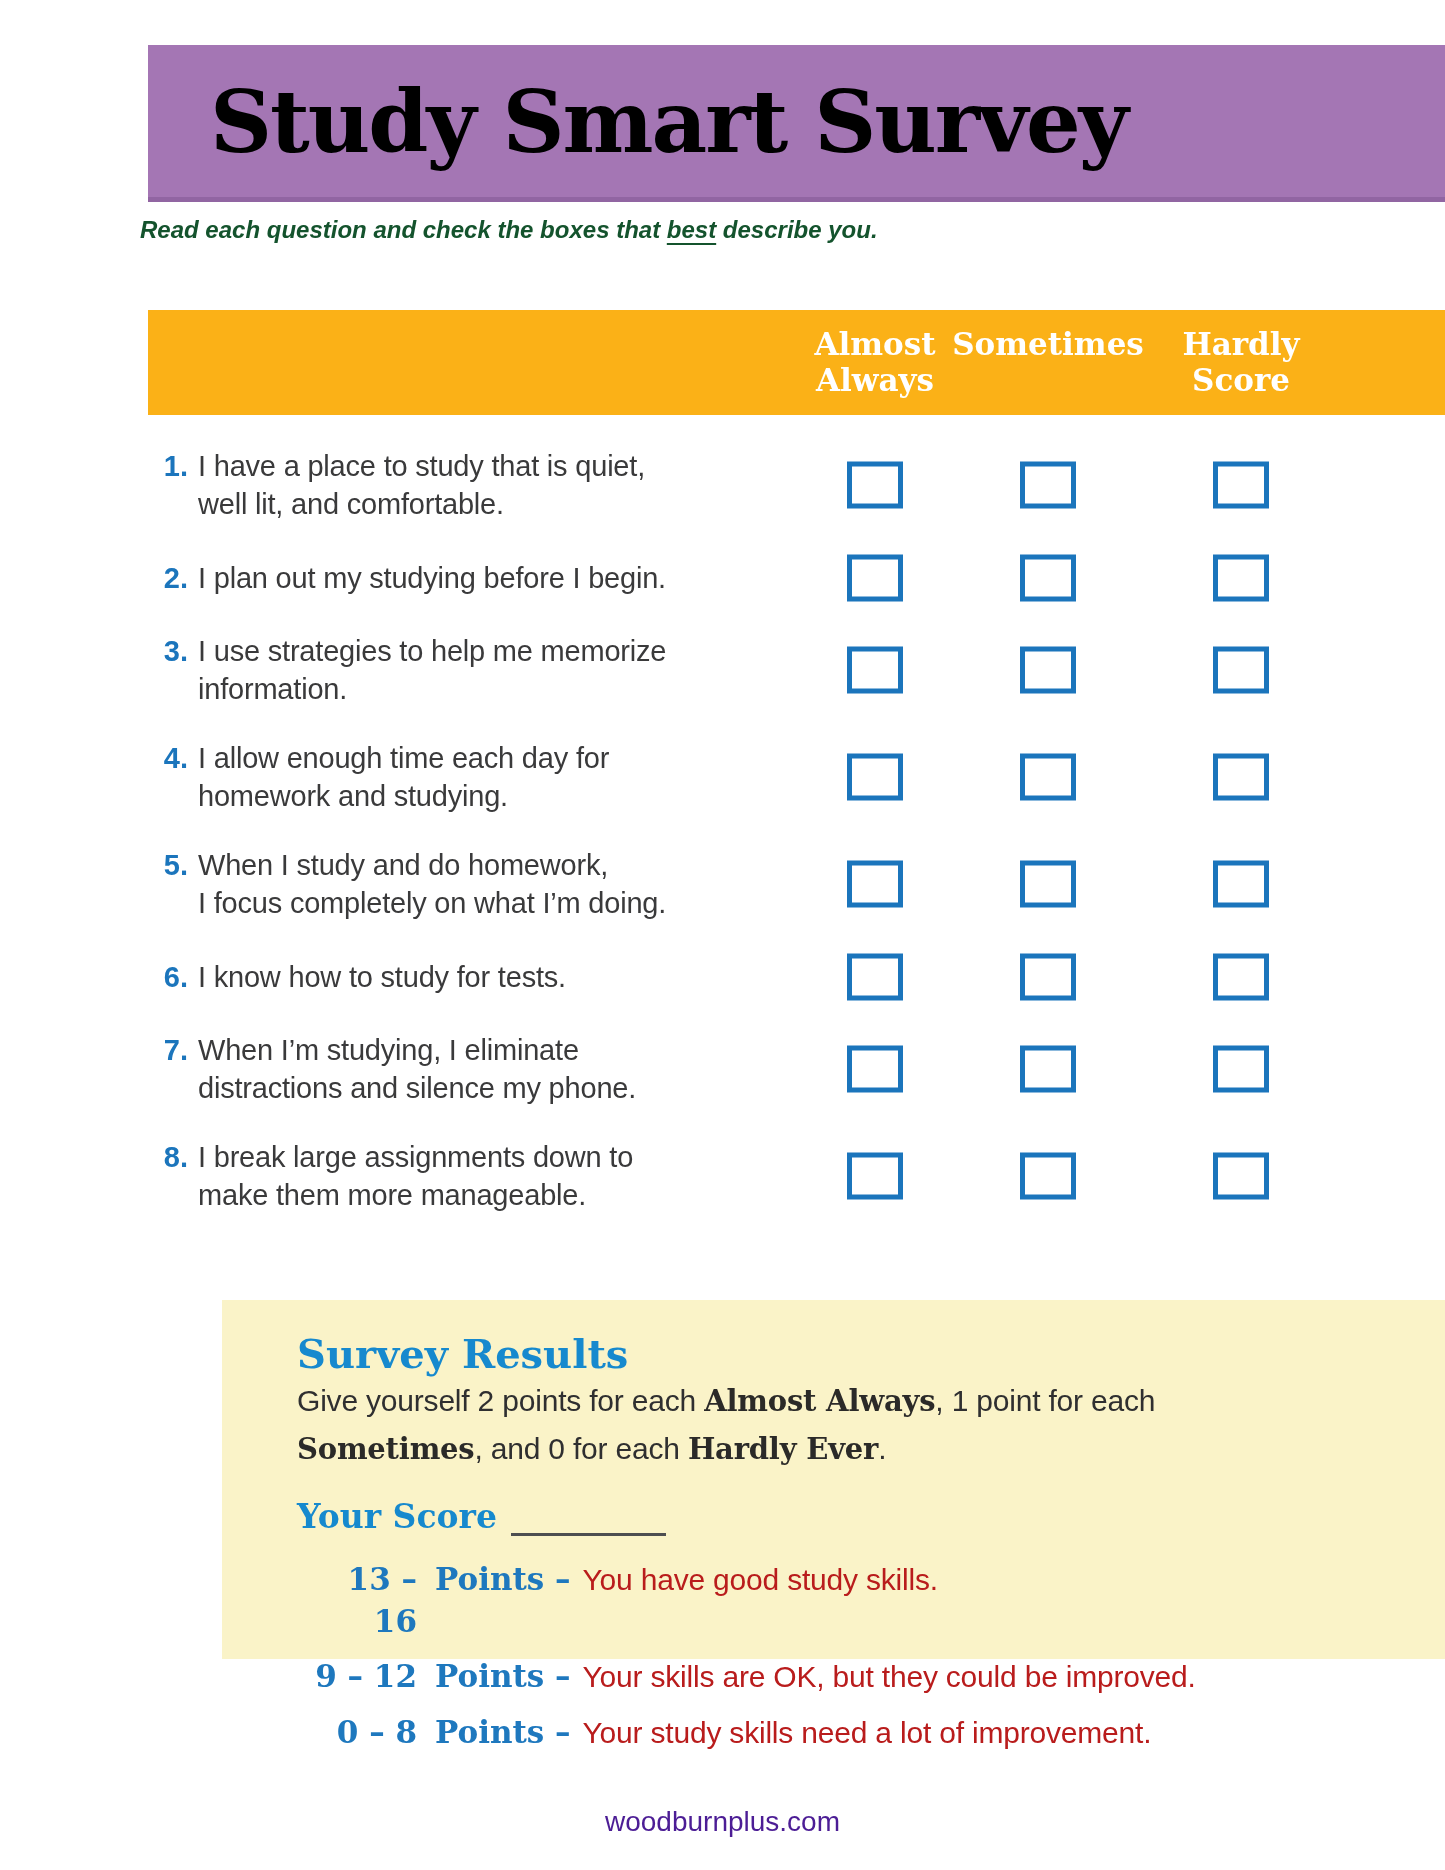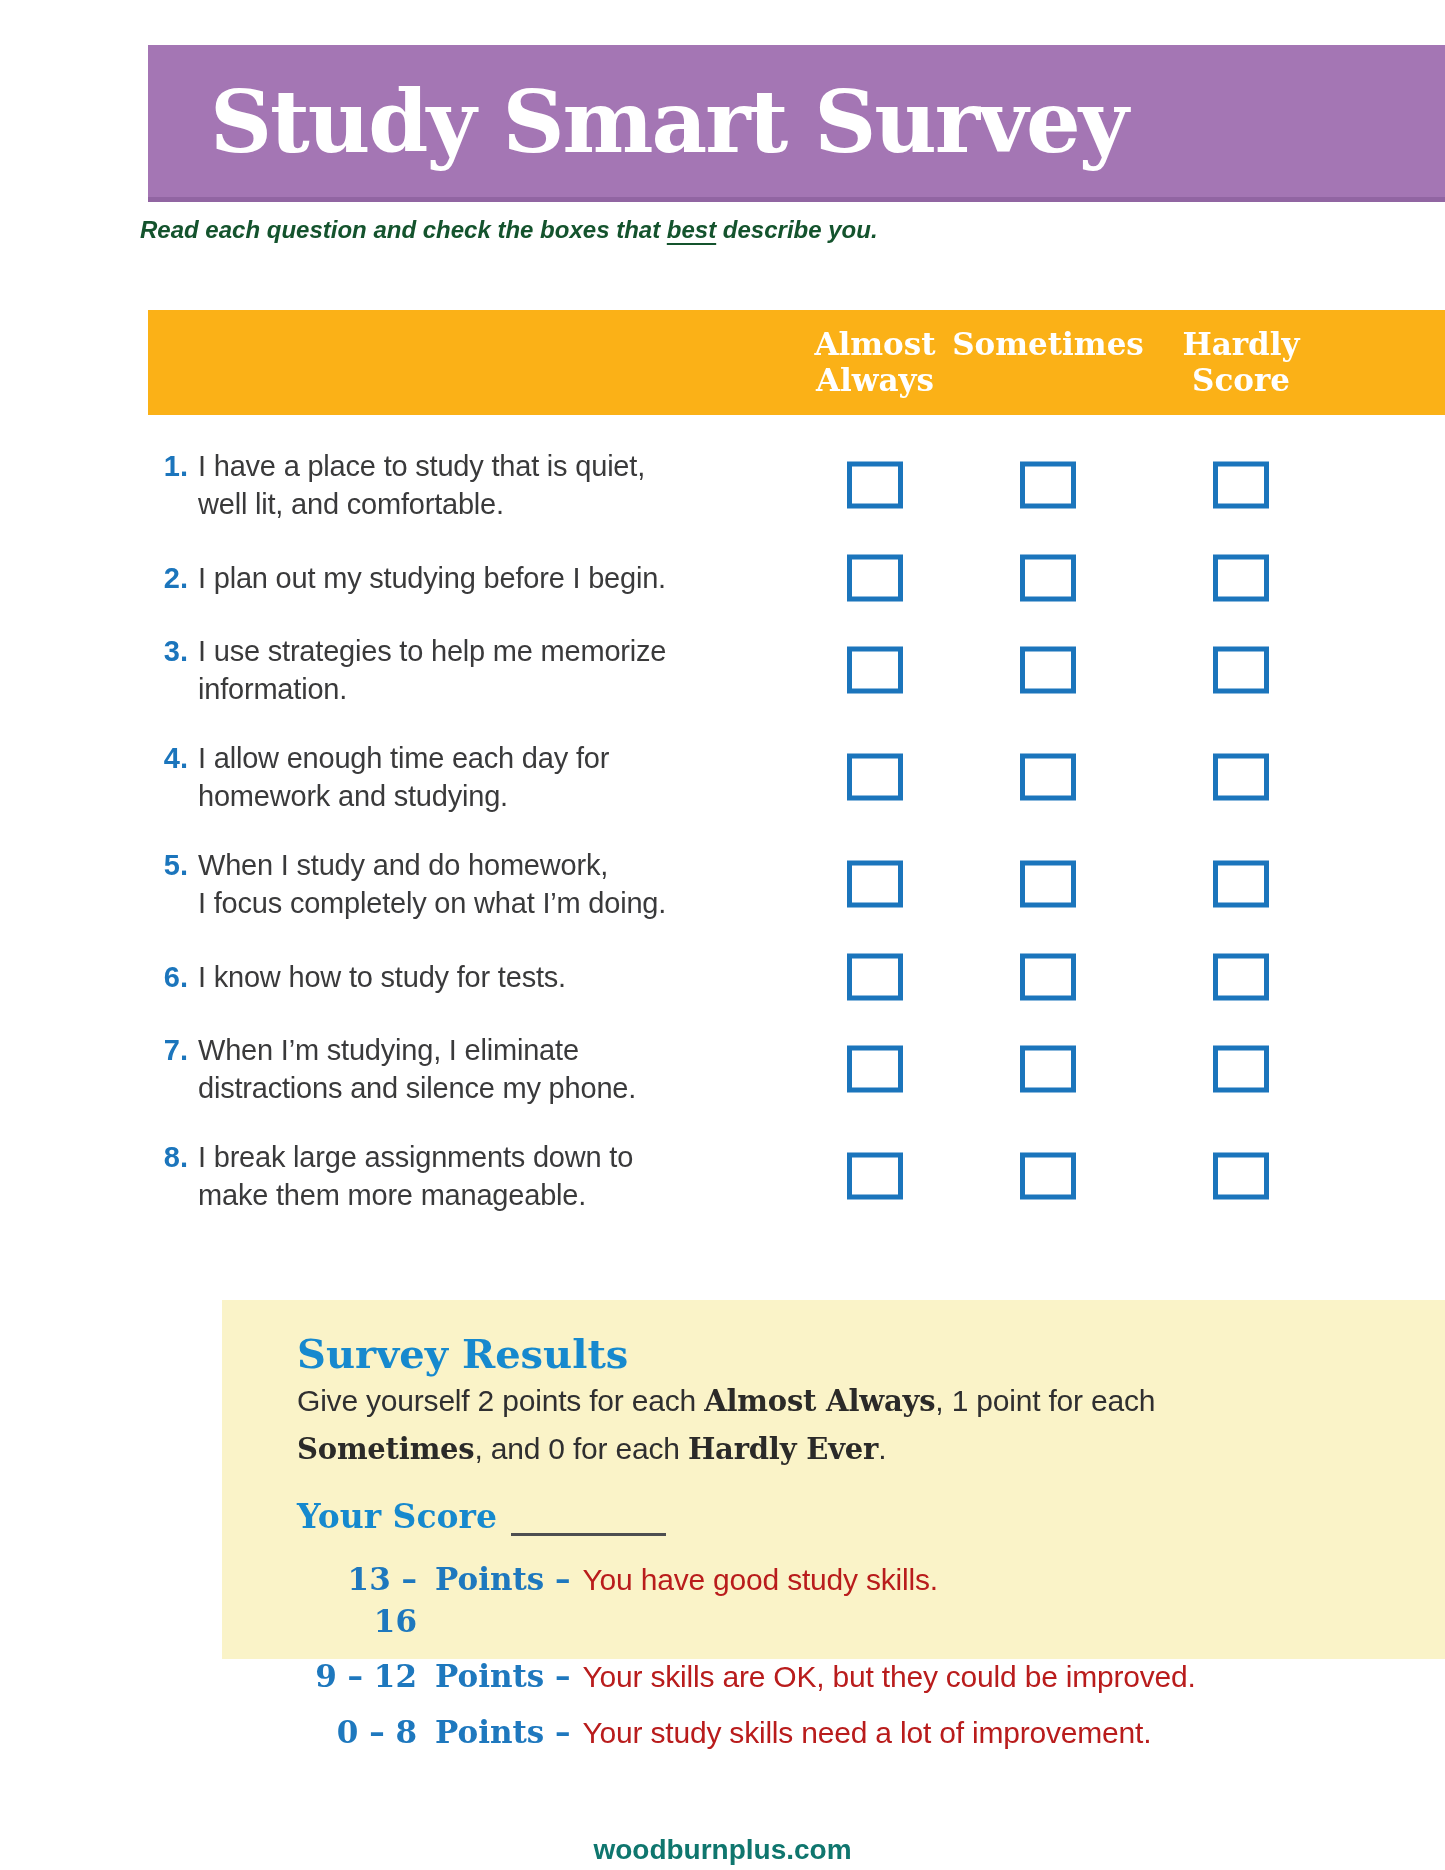--- a/index.html
+++ b/index.html
@@ -11,21 +11,21 @@
   }
 
   
   .title-banner {
     position:absolute; left:148px; right:0; top:45px; height:157px;
     background:#a476b4; border-bottom:5px solid #9165a2;
     display:flex; align-items:center;
   }
   .title-banner h1 {
     font-family:"DejaVu Serif", serif; font-weight:bold;
-    font-size:86px; letter-spacing:-2px; color:#ffffff;
+    font-size:86px; letter-spacing:-2px; color:#000000;
     padding-left:62px; white-space:nowrap;
   }
 
   
   .instruction {
     position:absolute; left:140px; top:216px;
     font-size:24px; font-weight:bold; font-style:italic; color:#14532d;
   }
   .instruction .emph { text-decoration:underline; text-underline-offset:5px; }
 
@@ -104,21 +104,21 @@
   .tier-points {
     flex:none; padding:0 12px 0 18px;
     font-family:"DejaVu Serif", serif; font-weight:bold;
     font-size:31px; color:#1e78be;
   }
   .tier-desc { font-size:30px; color:#b91c1c; letter-spacing:-0.2px; }
 
   
   .footer {
     position:absolute; left:0; right:0; top:1806px; text-align:center;
-    font-size:28px; font-weight:bold; color:#0f766e;margin-top:28px;
+    font-size:28px; font-weight:normal; color:#4c1d95;
   }
 </style>
 </head>
 <body>
 
 <div class="title-banner">
   <h1>Study Smart Survey</h1>
 </div>
 
 <p class="instruction"><span>Read each question and check the boxes that </span><span class="emph">best</span><span> describe you.</span></p>

